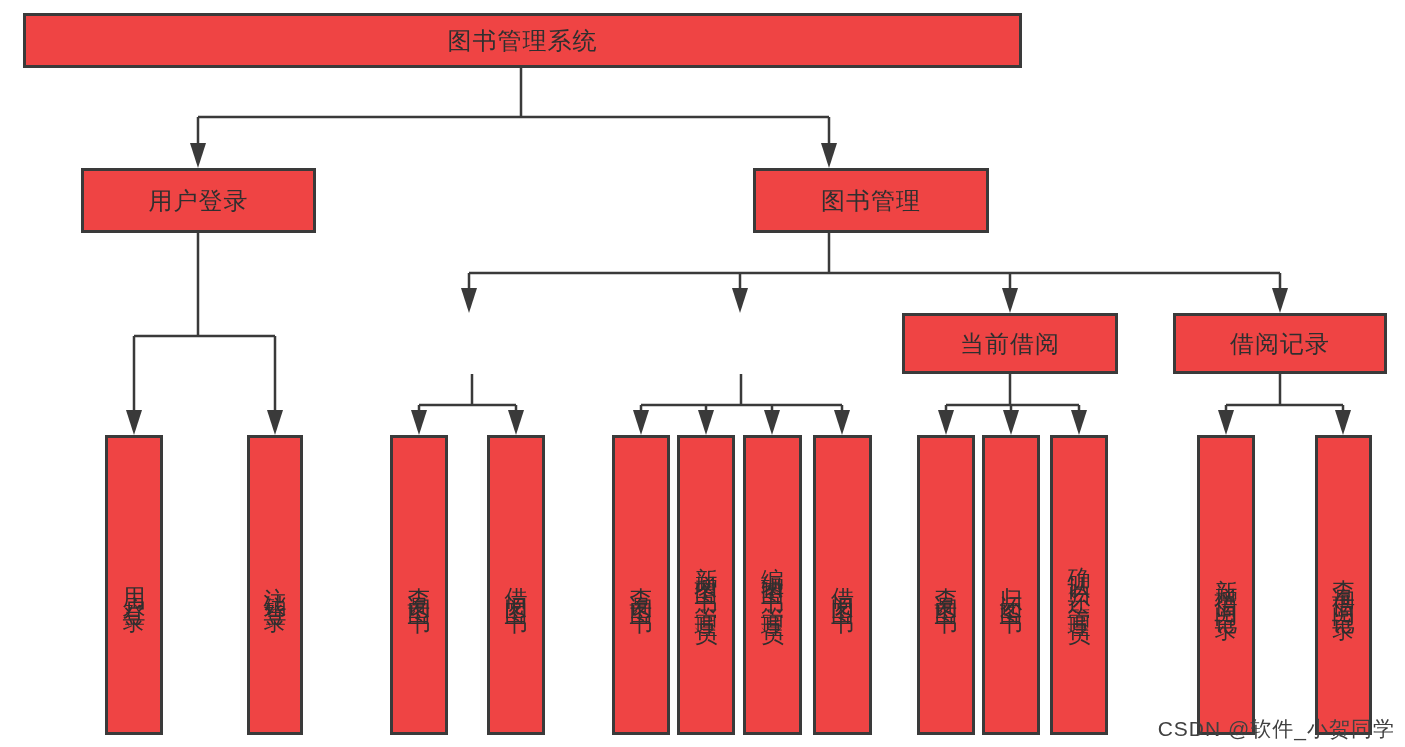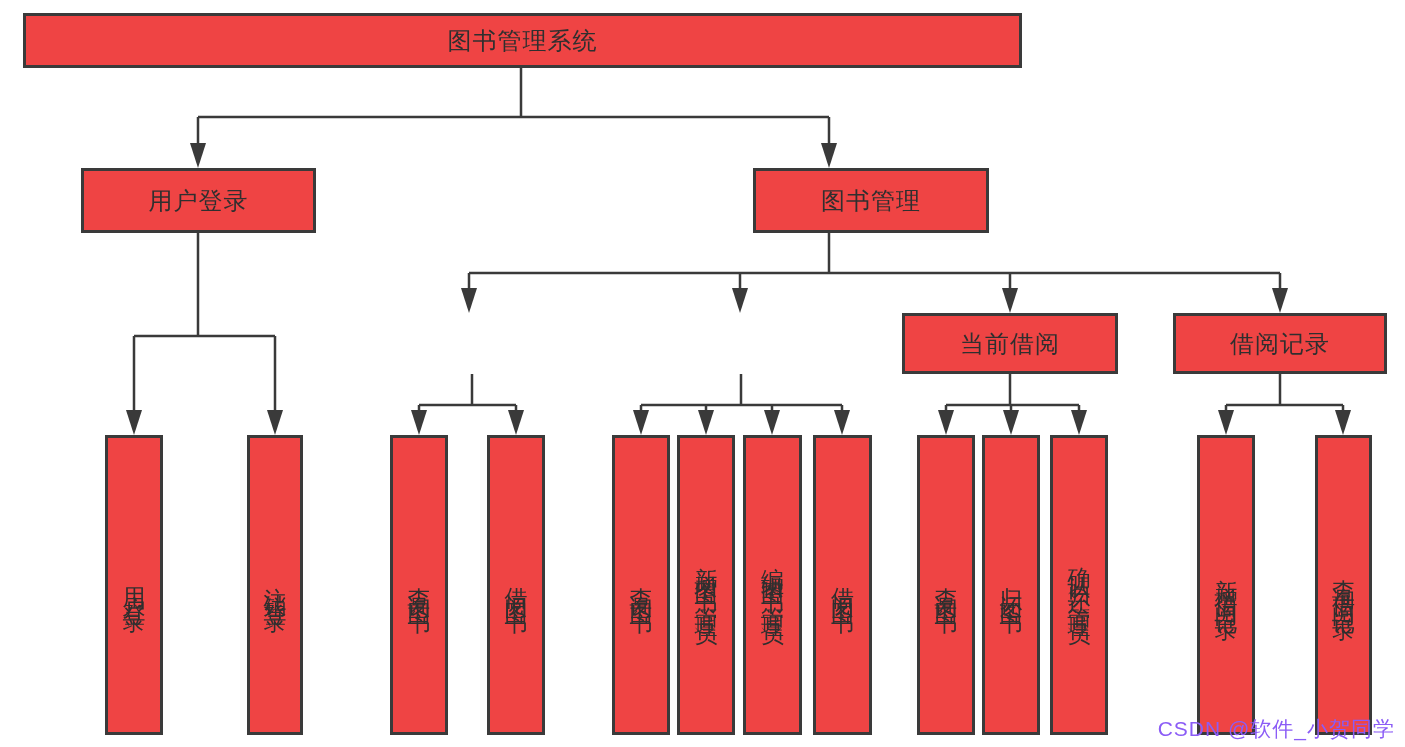--- a/index.html
+++ b/index.html
@@ -43,21 +43,21 @@
     font-size: 23px;
     letter-spacing: 8px;
     line-height: 1;
     white-space: nowrap;
   }
   .watermark {
     position: absolute;
     right: 10px;
     bottom: 4px;
     font-size: 21px;
-    color: #8b5cf6;
+    color: #404040;
     z-index: 3;
     letter-spacing: 1px;
   }
 </style>
 </head>
 <body>
 
 <div id="canvas">
 
   <svg id="edges" width="1405" height="747" viewBox="0 0 1405 747">

